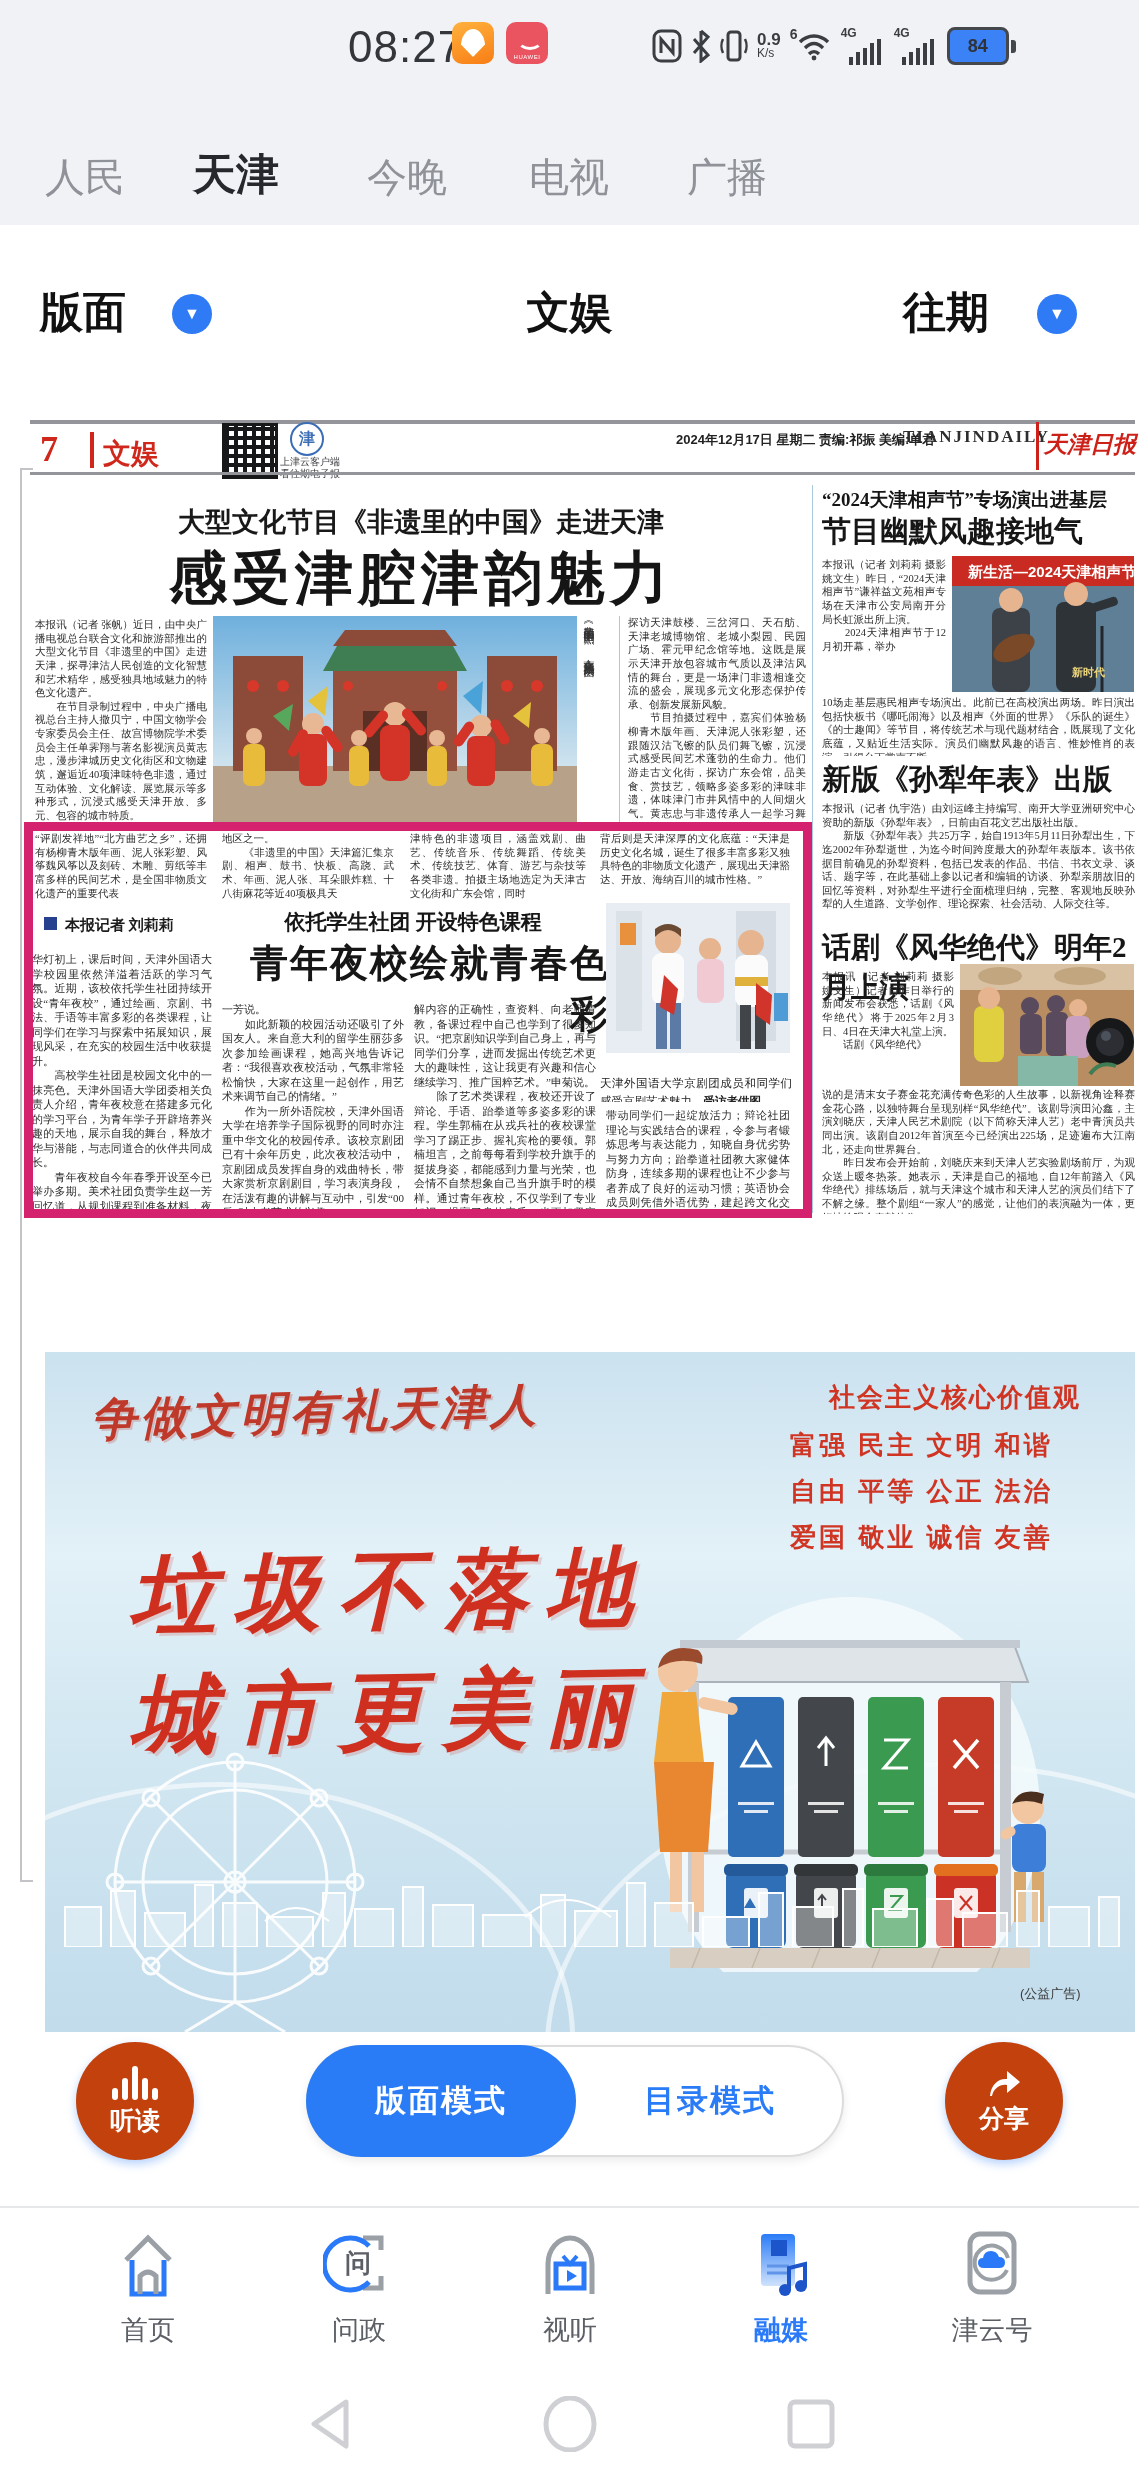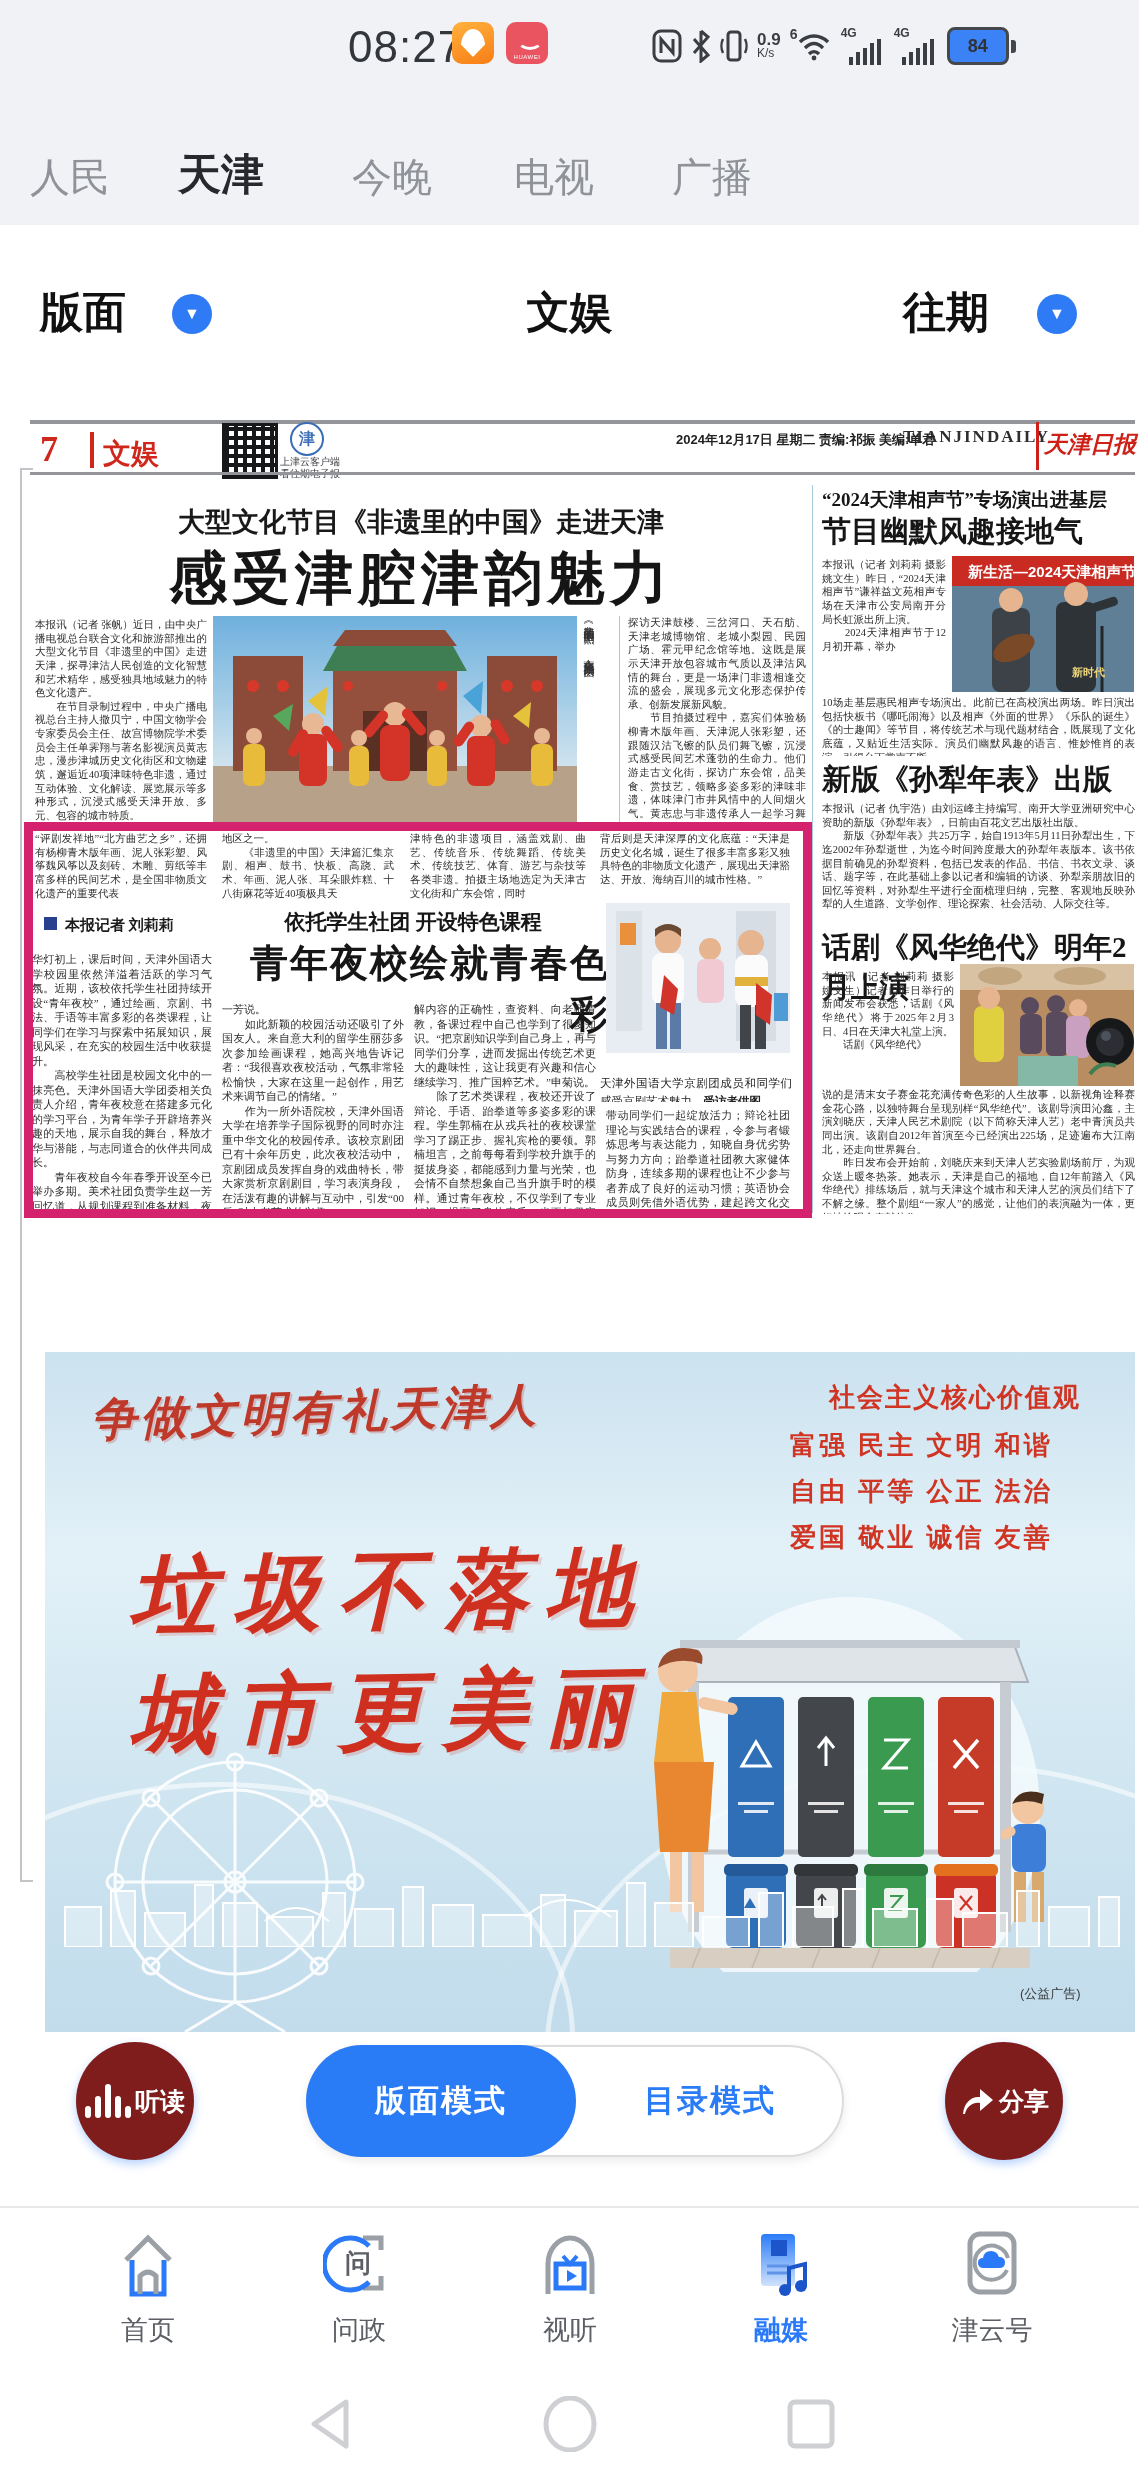--- a/index.html
+++ b/index.html
@@ -16,21 +16,21 @@
   .app-red{left:506px;top:22px;background:#ea5360;}
   .app-red .smile{position:absolute;left:11px;top:8px;width:20px;height:14px;border:3px solid #fff;border-top-color:transparent;border-left-color:transparent;border-right-color:transparent;border-radius:50%;}
   .app-red .hw{position:absolute;left:0;right:0;bottom:4px;text-align:center;font-size:6px;color:#fff;letter-spacing:.5px;}
   .sb-icons{left:652px;top:24px;display:flex;align-items:center;gap:9px;height:44px;}
   .speed{line-height:.95;color:#3a3d42;text-align:left;}
   .speed .v{font-size:17px;font-weight:bold;}
   .speed .u{font-size:12px;}
   .batt{display:flex;align-items:center;}
   .batt .body{width:56px;height:32px;border:3px solid #44474c;border-radius:8px;background:#3b82f6;display:flex;align-items:center;justify-content:center;font-size:18px;color:#2f3237;font-weight:bold;}
   .batt .nub{width:5px;height:13px;background:#44474c;border-radius:0 3px 3px 0;margin-left:2px;}
-  .etab{top:150px;font-size:40px;color:#8f9298;font-family:Liberation Serif, serif;}
+  .etab{top:150px;font-size:40px;color:#8f9298;font-family:Liberation Serif, serif;margin-left:15px;}
   .etab.active{color:#26282d;font-weight:bold;font-size:43px;top:146px;}
   .pnav-label{top:284px;font-size:43px;font-weight:bold;color:#111;}
   .drop-circle{width:40px;height:40px;border-radius:50%;background:#2f7bf5;color:#fff;display:flex;align-items:center;justify-content:center;font-size:16px;top:294px;}
   .paper-bg{left:26px;top:415px;width:1110px;height:1620px;background:#fff;}
   .bracket-v{left:20px;top:468px;width:2px;height:1414px;background:#c3c4c7;}
   .bracket-h{left:20px;width:13px;height:2px;background:#c3c4c7;}
   .rule{background:#94959a;}
   .red{color:#d0271c;}
   .pagenum{left:40px;top:428px;font-size:36px;font-weight:bold;}
   .secname{left:103px;top:435px;font-size:28px;font-weight:bold;}
@@ -52,21 +52,21 @@
   .caption b{font-weight:bold;}
   .byline-sq{display:inline-block;width:13px;height:13px;background:#27418f;margin-right:8px;}
   .hl-box{left:24px;top:822px;width:788px;height:396px;border:9px solid #d5226e;box-sizing:border-box;z-index:40;pointer-events:none;}
   .banner{left:45px;top:1352px;width:1090px;height:680px;background:linear-gradient(180deg,#cbe2ef 0%,#e3f1f8 30%,#d3e8f2 55%,#c2dcEC 100%);overflow:hidden;}
   .banner .swirl{position:absolute;border-radius:50%;border:3px solid rgba(255,255,255,.55);}
   .slogan{left:45px;top:30px;font-size:46px;font-weight:bold;font-style:italic;color:#bf392a;transform:rotate(-2deg);letter-spacing:4px;text-shadow:2px 2px 0 rgba(191,57,42,.25);}
   .values-title{left:745px;top:28px;width:330px;text-align:center;font-size:26px;font-weight:bold;color:#d03423;letter-spacing:2px;}
   .values-line{width:330px;left:745px;text-align:left;font-size:26px;font-weight:bold;color:#d03423;letter-spacing:3px;}
   .bigred{left:85px;width:690px;font-size:86px;font-weight:bold;font-style:italic;color:#cf2f1f;letter-spacing:18px;transform:rotate(-1deg);text-shadow:3px 3px 0 rgba(207,47,31,.18);white-space:nowrap;}
   .psa-label{left:975px;top:633px;font-size:13px;color:#3c3c3c;}
-  .act-circle{width:118px;height:118px;border-radius:50%;background:#7f1d1d;color:#fff;display:flex;flex-direction:row;align-items:center;justify-content:center;gap:4px;box-shadow:0 4px 10px rgba(42,123,246,.35);}
+  .act-circle{width:118px;height:118px;border-radius:50%;background:#c2410c;color:#fff;display:flex;flex-direction:column;align-items:center;justify-content:center;gap:4px;box-shadow:0 4px 10px rgba(42,123,246,.35);}
   .act-circle .lbl{font-size:25px;font-weight:bold;}
   .mode-pill{left:306px;top:2045px;width:538px;height:112px;background:#fff;border:2px solid #dcdcdc;border-radius:58px;box-shadow:0 4px 10px rgba(0,0,0,.08);box-sizing:border-box;}
   .mode-left{left:306px;top:2045px;width:270px;height:112px;background:#2a7bf6;border-radius:58px;display:flex;align-items:center;justify-content:center;color:#fff;font-size:31px;font-weight:bold;letter-spacing:2px;}
   .mode-right{left:576px;top:2045px;width:268px;height:112px;display:flex;align-items:center;justify-content:center;color:#2a7bf6;font-size:31px;font-weight:bold;letter-spacing:2px;}
   .tab-divider{left:0;top:2206px;width:1139px;height:2px;background:#e7e8ea;}
   .tab-item{width:150px;text-align:center;}
   .tab-item .lbl{font-size:27px;color:#5c6066;margin-top:6px;}
   .tab-item.active .lbl{color:#2979f8;font-weight:bold;}
   .soundbars{display:flex;align-items:flex-end;gap:4px;height:34px;}
   .soundbars i{display:block;width:6px;background:#fff;border-radius:3px;}

